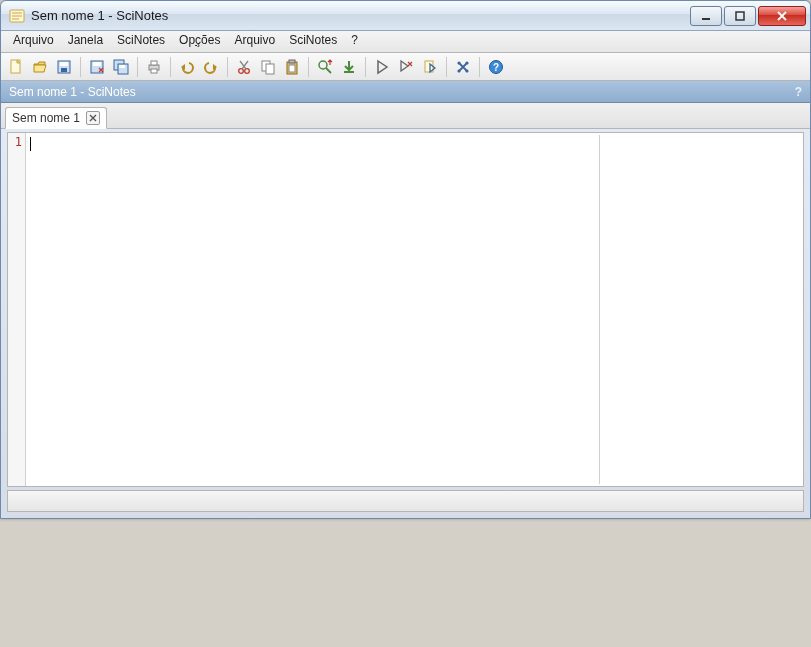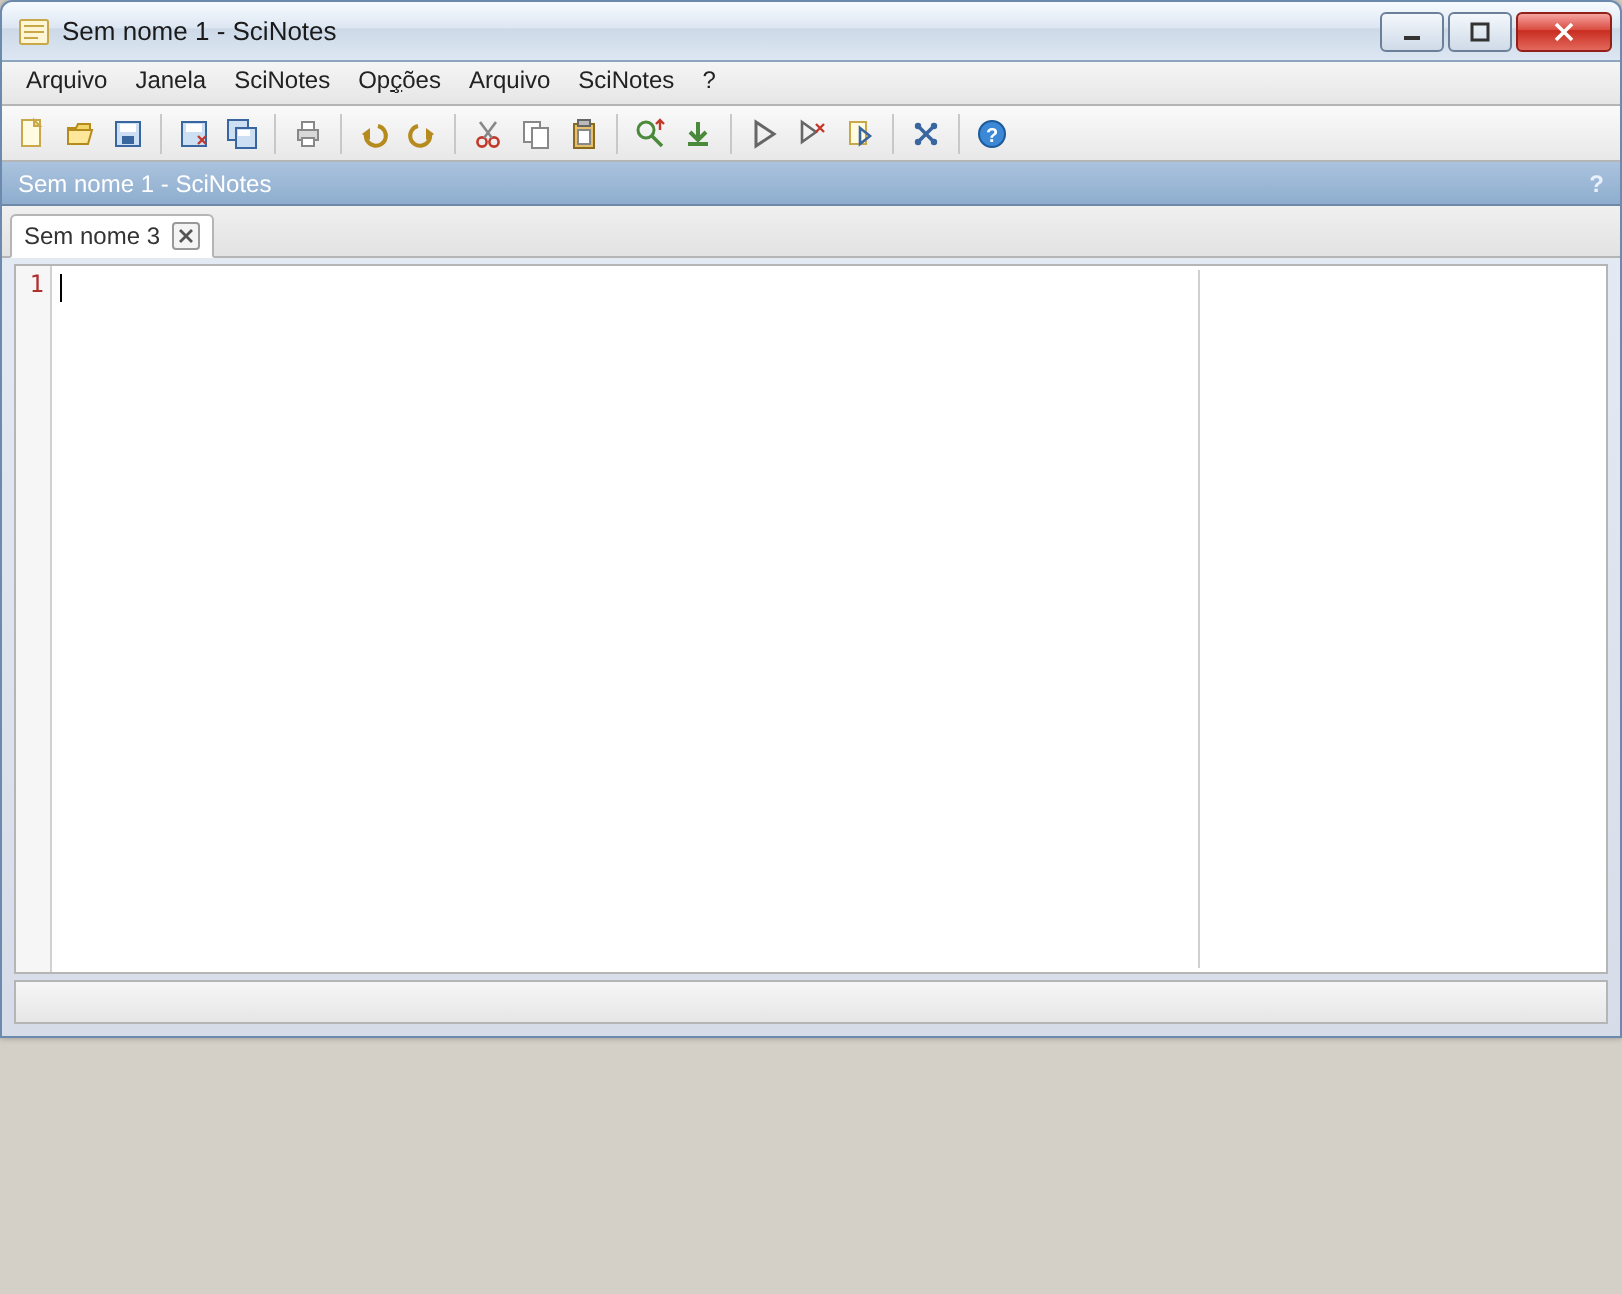--- a/index.html
+++ b/index.html
@@ -352,21 +352,21 @@
     </div>
   </div>
 
   <div class="subheader">
     <span>Sem nome 1 - SciNotes</span>
     <span class="q">?</span>
   </div>
 
   <div class="tabbar">
     <div class="tab">
-      <span>Sem nome 3</span>
+      <span>Sem nome 1</span>
       <span class="tabclose">
         <svg width="8" height="8" viewBox="0 0 8 8">
             <path d="M1 1 L7 7 M7 1 L1 7" stroke="#555" stroke-width="1.4"></path>
           </svg>
       </span>
     </div>
   </div>
 
   <div class="editor-wrap">
     <div class="gutter">

